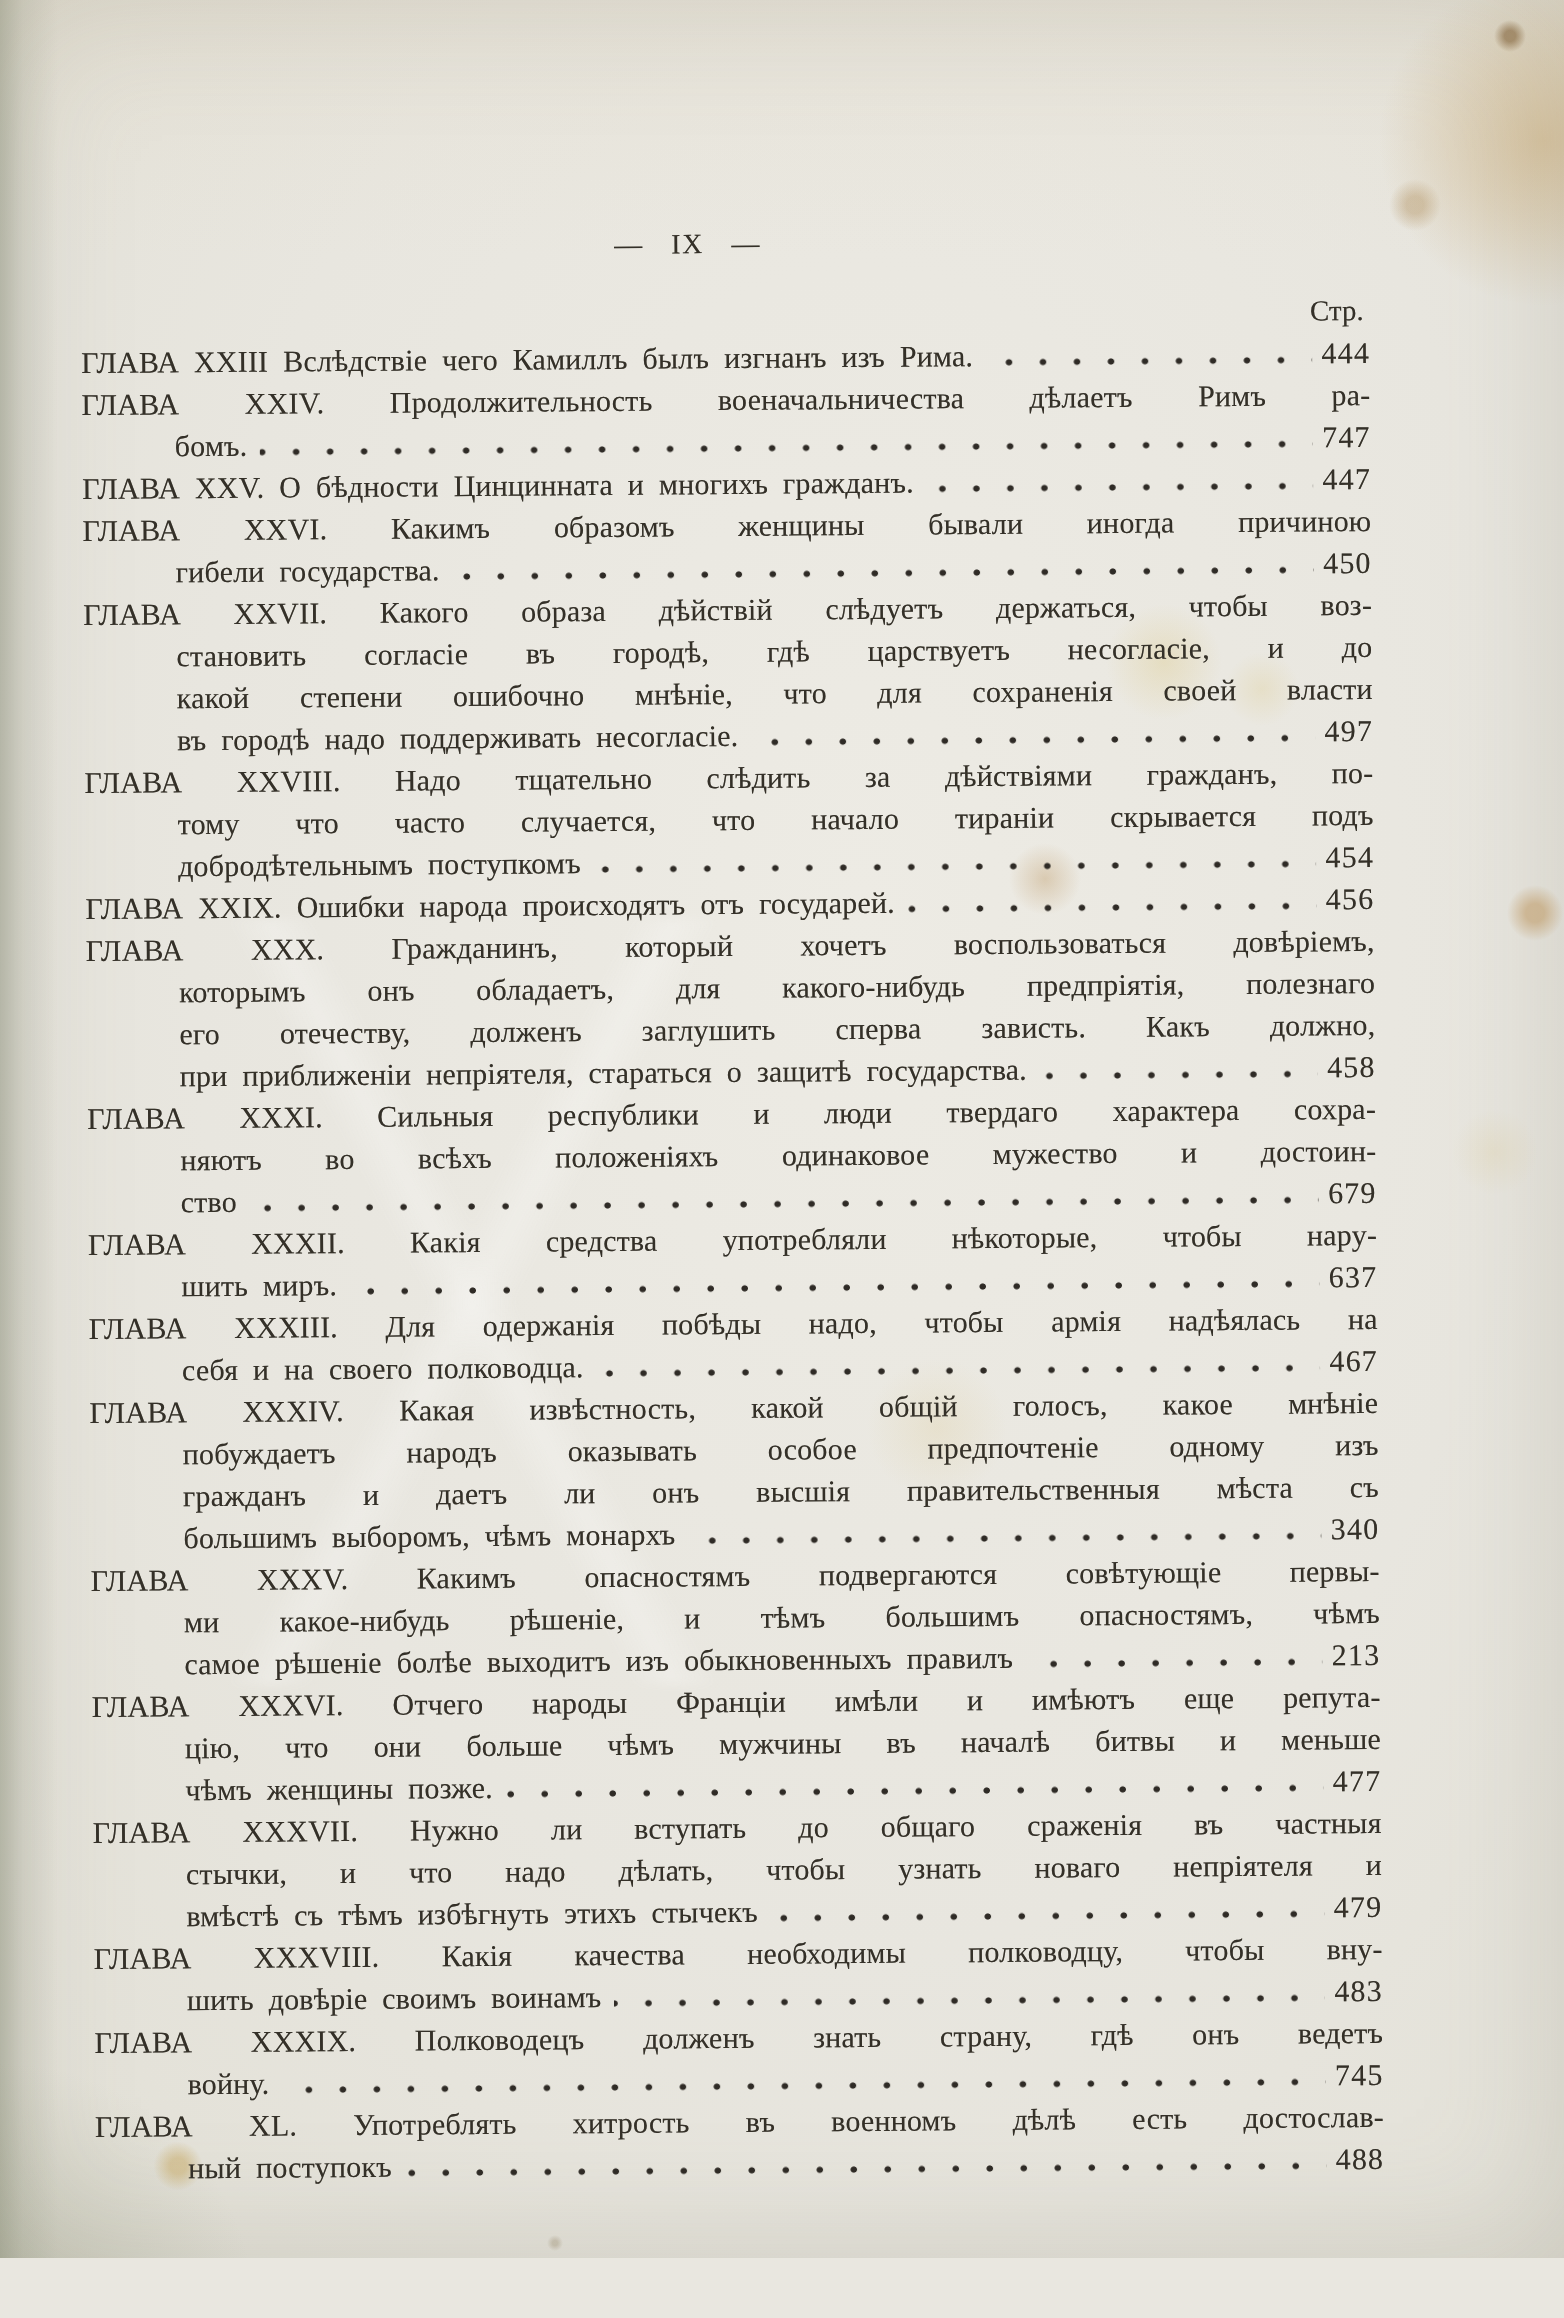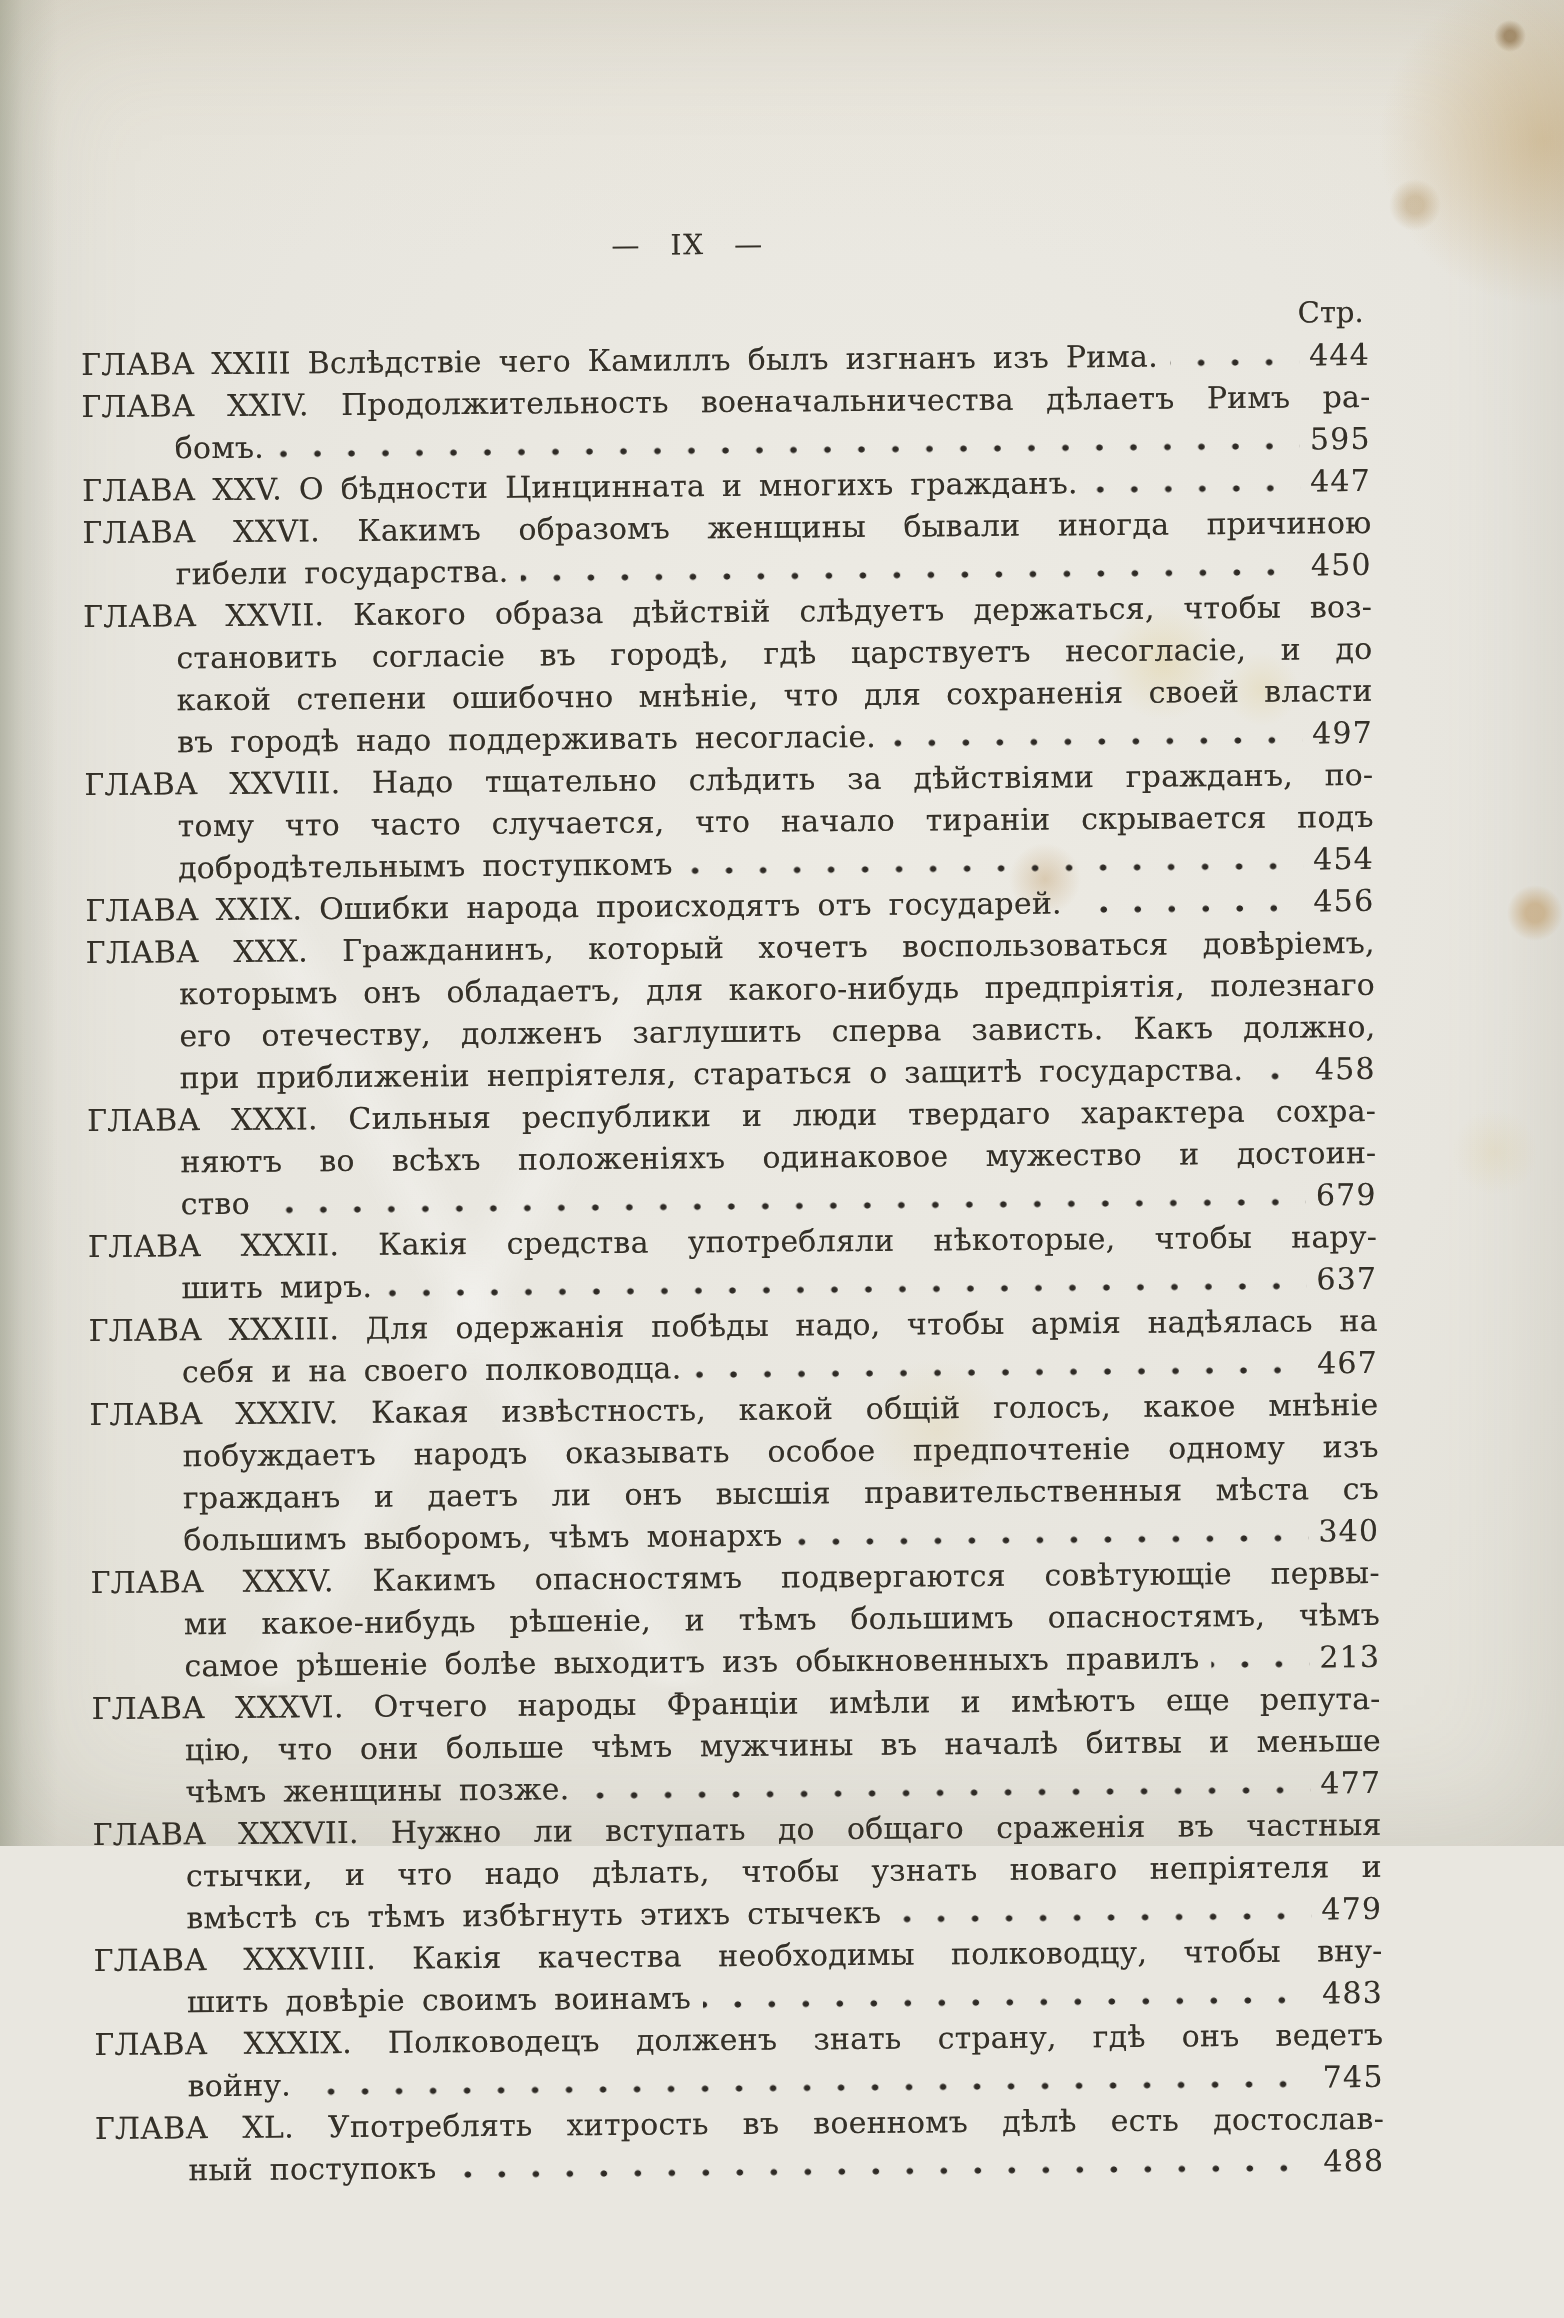--- a/index.html
+++ b/index.html
@@ -5,24 +5,25 @@
   html, body { margin: 0; padding: 0; }
   body {
     width: 1565px; height: 2319px;
     overflow: hidden;
     background: #e9e7e0;
     font-family: "DejaVu Serif", "Liberation Serif", serif;
     color: #343028;
   }
   .sheet {
     position: relative;
-    width: 1565px; height: 1846px;
+    width: 1565px; height: 2258px;
     background:
       radial-gradient(ellipse at 55% 40%, #edebe4 0%, #e8e6df 55%, #e2e0d6 100%);
     box-shadow: inset 0 0 135px rgba(120,115,95,0.22);
+    font-family: Liberation Serif, serif;
   }
   .stains {
     position: absolute; inset: 0; pointer-events: none;
     background-image:
       radial-gradient(circle at 1544px 141px, rgba(187,146,77,0.40) 0px, rgba(187,146,77,0.22) 80px, rgba(187,146,77,0) 165px),
       radial-gradient(circle at 1415px 205px, rgba(160,120,60,0.32) 0px, rgba(160,120,60,0.32) 8.6px, rgba(160,120,60,0) 26px),
       radial-gradient(circle at 1510px 36px, rgba(110,78,38,0.55) 0px, rgba(110,78,38,0.55) 5.5px, rgba(110,78,38,0) 16px),
       radial-gradient(circle at 1535px 913px, rgba(178,128,58,0.42) 0px, rgba(178,128,58,0.42) 9.2px, rgba(178,128,58,0) 28px),
       radial-gradient(circle at 1164px 662px, rgba(214,188,100,0.26) 0px, rgba(214,188,100,0.16) 22px, rgba(214,188,100,0) 58px),
       radial-gradient(circle at 1262px 689px, rgba(214,188,100,0.20) 0px, rgba(214,188,100,0) 37px),
@@ -119,21 +120,21 @@
           <span class="text">ГЛАВА XXIII Вслѣдствіе чего Камиллъ былъ изгнанъ изъ Рима.</span>
           <span class="leader"></span>
           <span class="pagenum">444</span>
         </div>
         <div class="line">
           <span class="text-fill">ГЛАВА XXIV. Продолжительность военачальничества дѣлаетъ Римъ ра-</span>
         </div>
         <div class="line cont">
           <span class="text">бомъ.</span>
           <span class="leader"></span>
-          <span class="pagenum">595</span>
+          <span class="pagenum">747</span>
         </div>
         <div class="line">
           <span class="text">ГЛАВА XXV. О бѣдности Цинцинната и многихъ гражданъ.</span>
           <span class="leader"></span>
           <span class="pagenum">447</span>
         </div>
         <div class="line">
           <span class="text-fill">ГЛАВА XXVI. Какимъ образомъ женщины бывали иногда причиною</span>
         </div>
         <div class="line cont">

